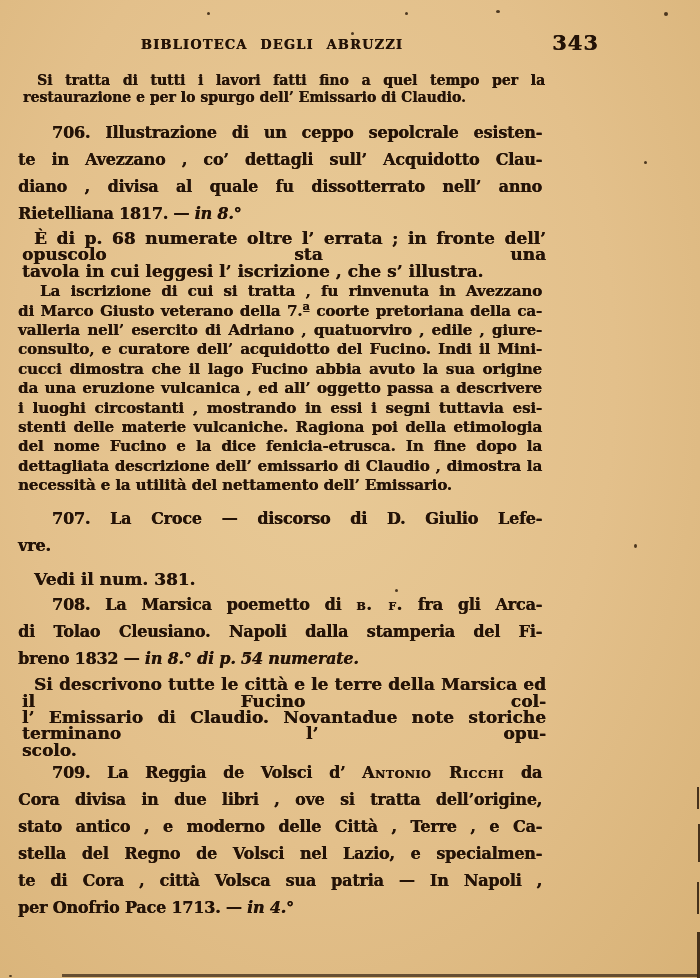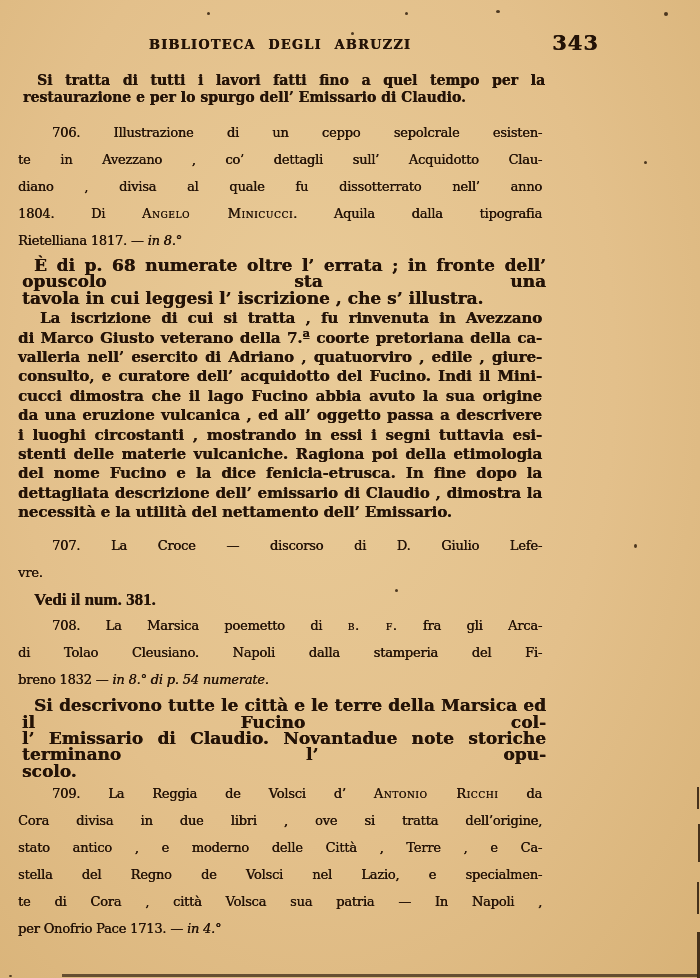--- a/index.html
+++ b/index.html
@@ -20,21 +20,21 @@
     color:var(--ink);
     overflow:hidden;
   }
   .header{
     position:relative;
     padding-top:37px;
     height:21px;
   }
   .header-title{
     position:absolute;
-    left:18px; top:37px;
+    left:10px; top:37px;
     width:524px;
     text-align:center;
     font-size:13px;
     font-weight:700;
     letter-spacing:1.2px;
     word-spacing:7px;
     text-shadow:0.4px 0.4px 0 currentColor;
   }
   .page-number{
     position:absolute;
@@ -54,40 +54,40 @@
   .jl{text-align:justify; text-align-last:justify;}
   .ll{text-align:left;}
   .sc{font-variant:small-caps; letter-spacing:0.6px;}
   .i{font-style:italic;}
 
   .intro-note{margin-top:14px; margin-left:5px; width:522px;
     font-size:14px; line-height:17px; font-weight:700;
     text-shadow:0.35px 0.35px 0 currentColor;}
   .intro-note .ind{text-indent:14px;}
 
-  .entry{font-size:13px; line-height:27px; font-weight:400;
+  .entry{font-size:16px; line-height:27px; font-weight:700;
     letter-spacing:-0.2px;
     text-shadow:0.35px 0.35px 0 currentColor;}
   .entry .ind{text-indent:34px;}
 
   .note{font-size:17px; line-height:16.4px; font-weight:700;
     margin-left:4px; width:524px;
     text-shadow:0.3px 0.3px 0 currentColor;}
   .note .ind{text-indent:12px;}
 
   .para{font-size:15px; line-height:19.4px; font-weight:700;
     letter-spacing:-0.1px;
     text-shadow:0.3px 0.3px 0 currentColor;}
   .para .ind{text-indent:22px;}
 
   #blk-1{margin-top:13px;}  
   #blk-2{margin-top:3px;}   
   #blk-3{margin-top:3px;}   
   #blk-4{margin-top:9px;}   
-  #blk-5{margin-top:6px;font-family:Liberation Serif, serif;}   
+  #blk-5{margin-top:12px;}   
   #blk-6{margin-top:4px;}   
   #blk-7{margin-top:4px;}   
   #blk-8{margin-top:1px;}   
 
   .speck{position:absolute; background:#31200e; border-radius:50%; opacity:0.85;}
   .edge-mark{position:absolute; background:#2b1a0a; opacity:0.85;}
   .bottom-line{position:absolute; left:62px; top:974px; width:636px; height:2.5px;
     background:#33210f; opacity:0.7;}
 </style>
 </head>
@@ -102,21 +102,20 @@
 
   <div class="text-column">
       <div class="blk intro-note" id="blk-0">
         <div class="line jl ind"><span>Si tratta di tutti i lavori fatti fino a quel tempo per la</span></div>
         <div class="line ll"><span>restaurazione e per lo spurgo dell’ Emissario di Claudio.</span></div>
       </div>
       <div class="blk entry" id="blk-1">
         <div class="line jl ind"><span>706. Illustrazione di un ceppo sepolcrale esisten-</span></div>
         <div class="line jl"><span>te in Avezzano , co’ dettagli sull’ Acquidotto Clau-</span></div>
         <div class="line jl"><span>diano , divisa al quale fu dissotterrato nell’ anno</span></div>
-        <div class="line jl"><span>1804. Di </span><span class="sc">Angelo Minicucci</span><span>. Aquila dalla tipografia</span></div>
         <div class="line ll"><span>Rietelliana 1817. — </span><span class="i">in 8.°</span></div>
       </div>
       <div class="blk note" id="blk-2">
         <div class="line jl ind"><span>È di p. 68 numerate oltre l’ errata ; in fronte dell’ opuscolo sta una</span></div>
         <div class="line ll"><span>tavola in cui leggesi l’ iscrizione , che s’ illustra.</span></div>
       </div>
       <div class="blk para" id="blk-3">
         <div class="line jl ind"><span>La iscrizione di cui si tratta , fu rinvenuta in Avezzano</span></div>
         <div class="line jl"><span>di Marco Giusto veterano della 7.ª coorte pretoriana della ca-</span></div>
         <div class="line jl"><span>valleria nell’ esercito di Adriano , quatuorviro , edile , giure-</span></div>

